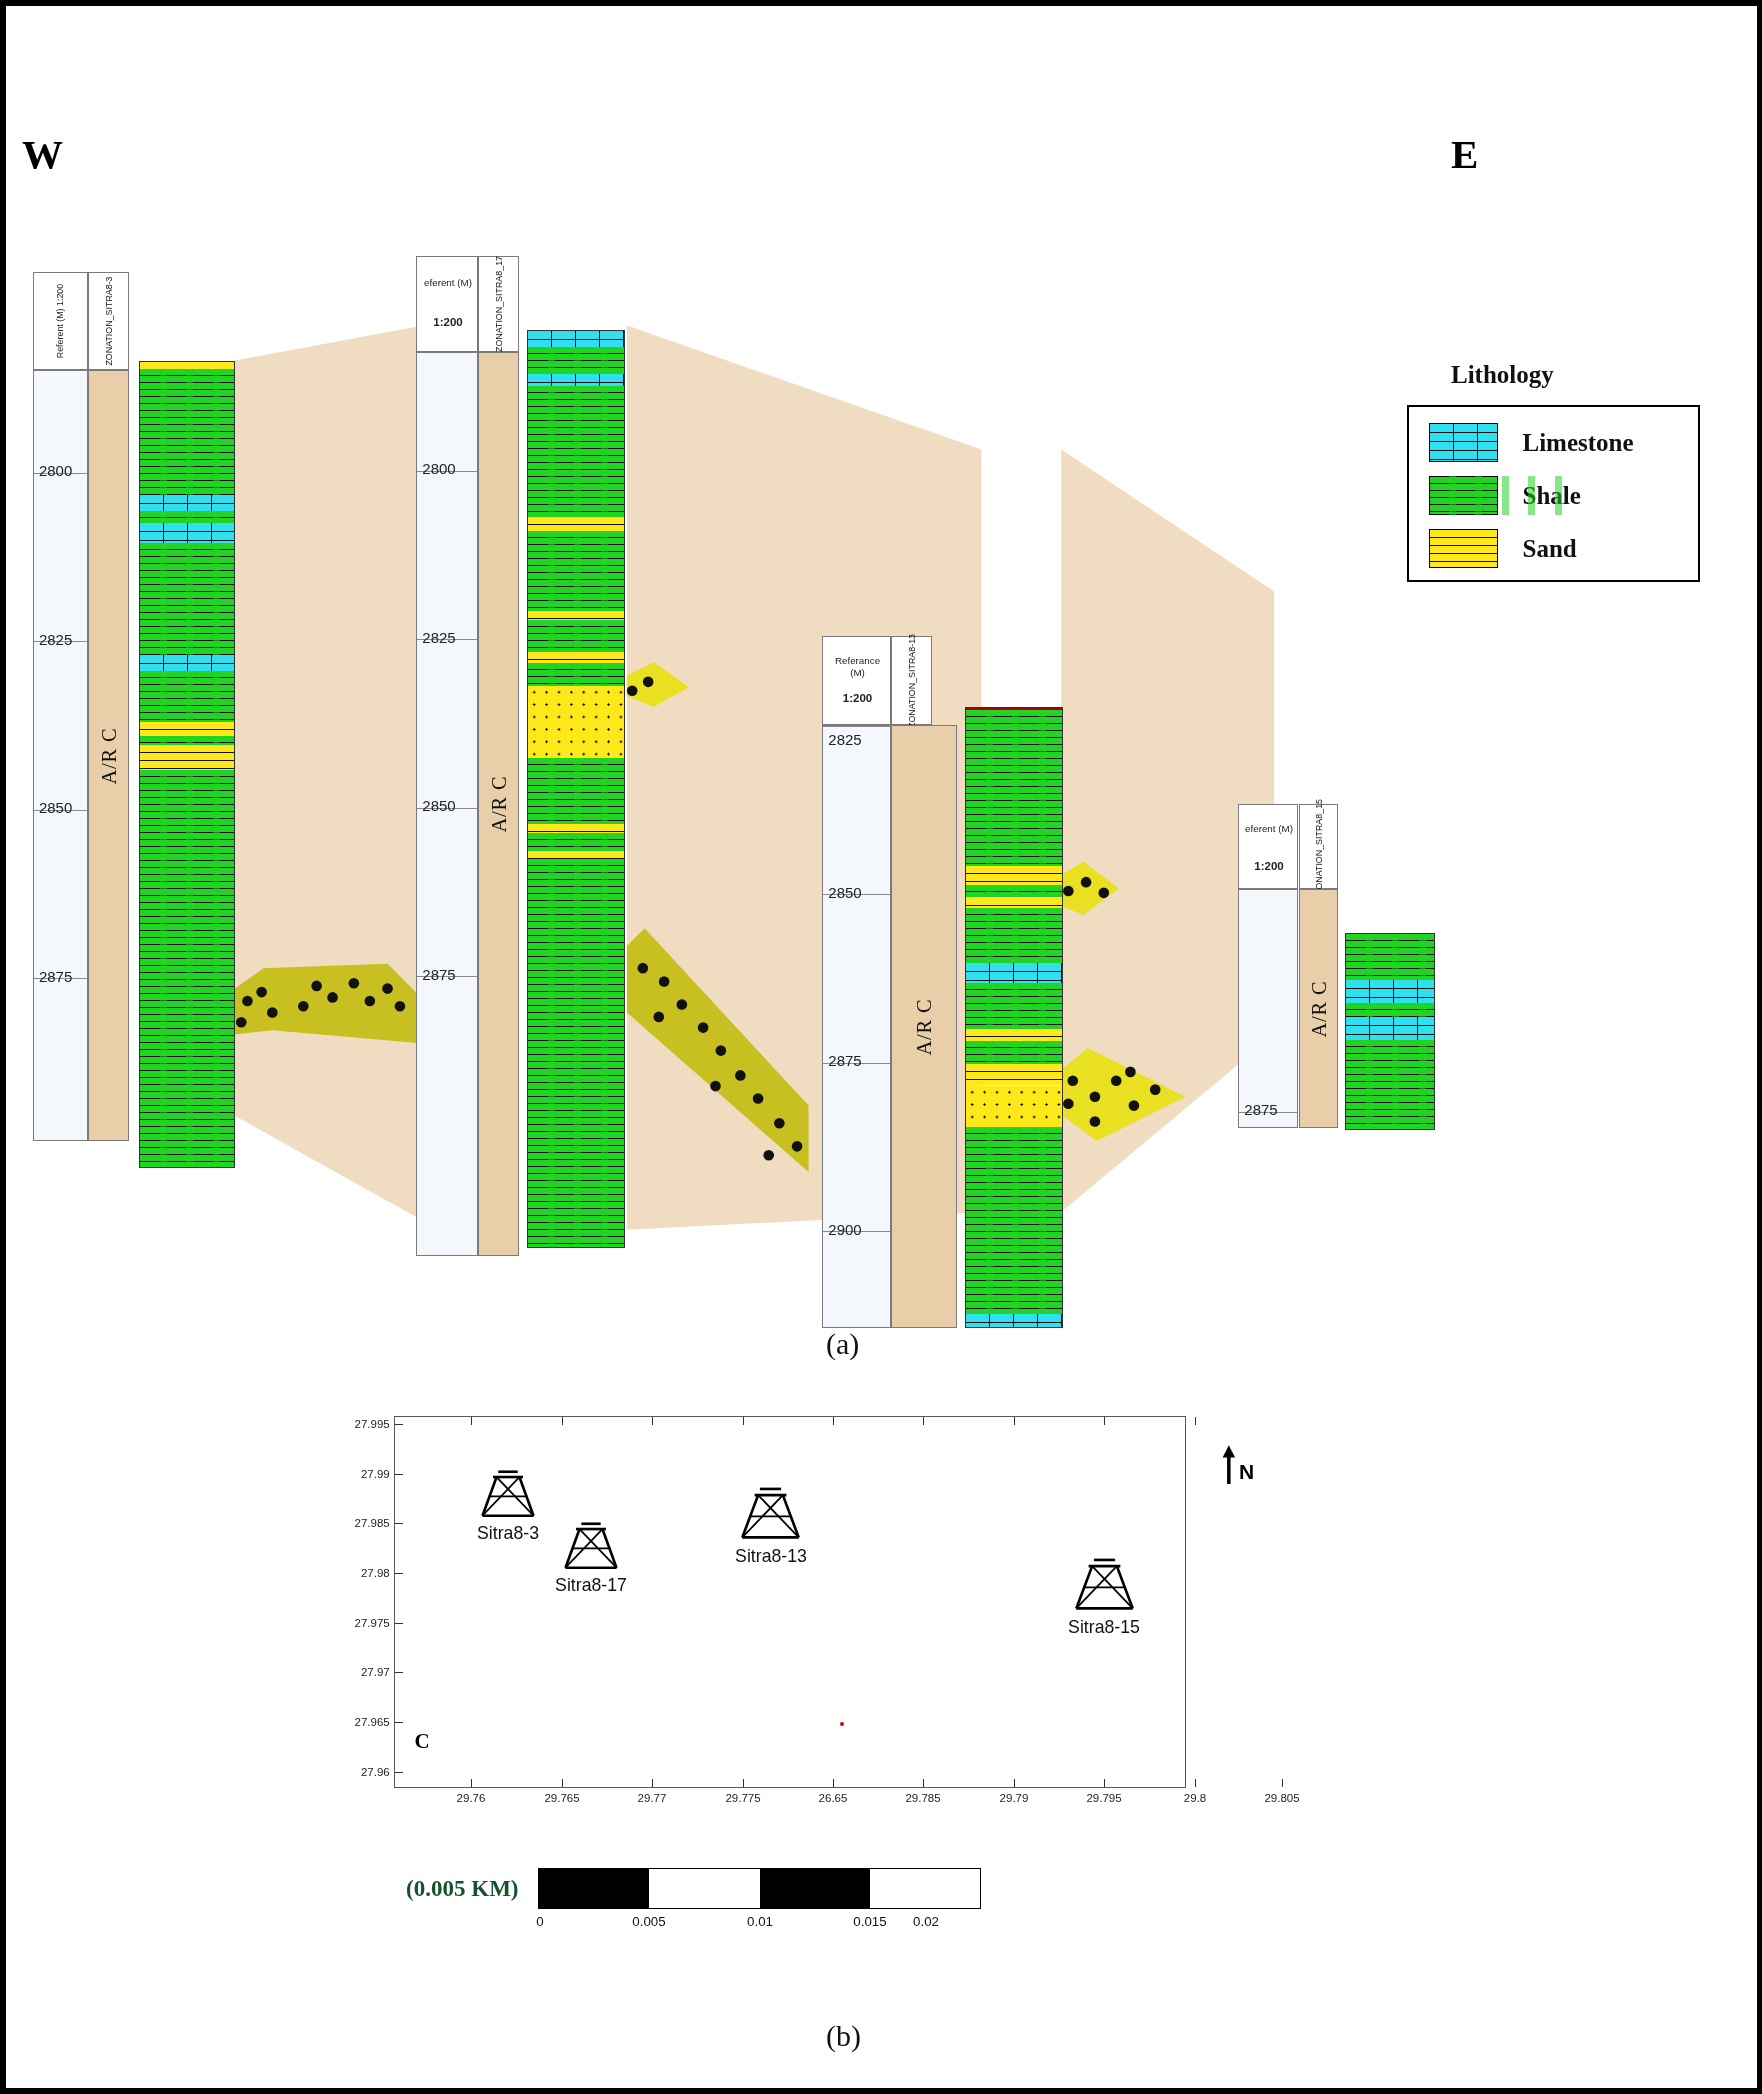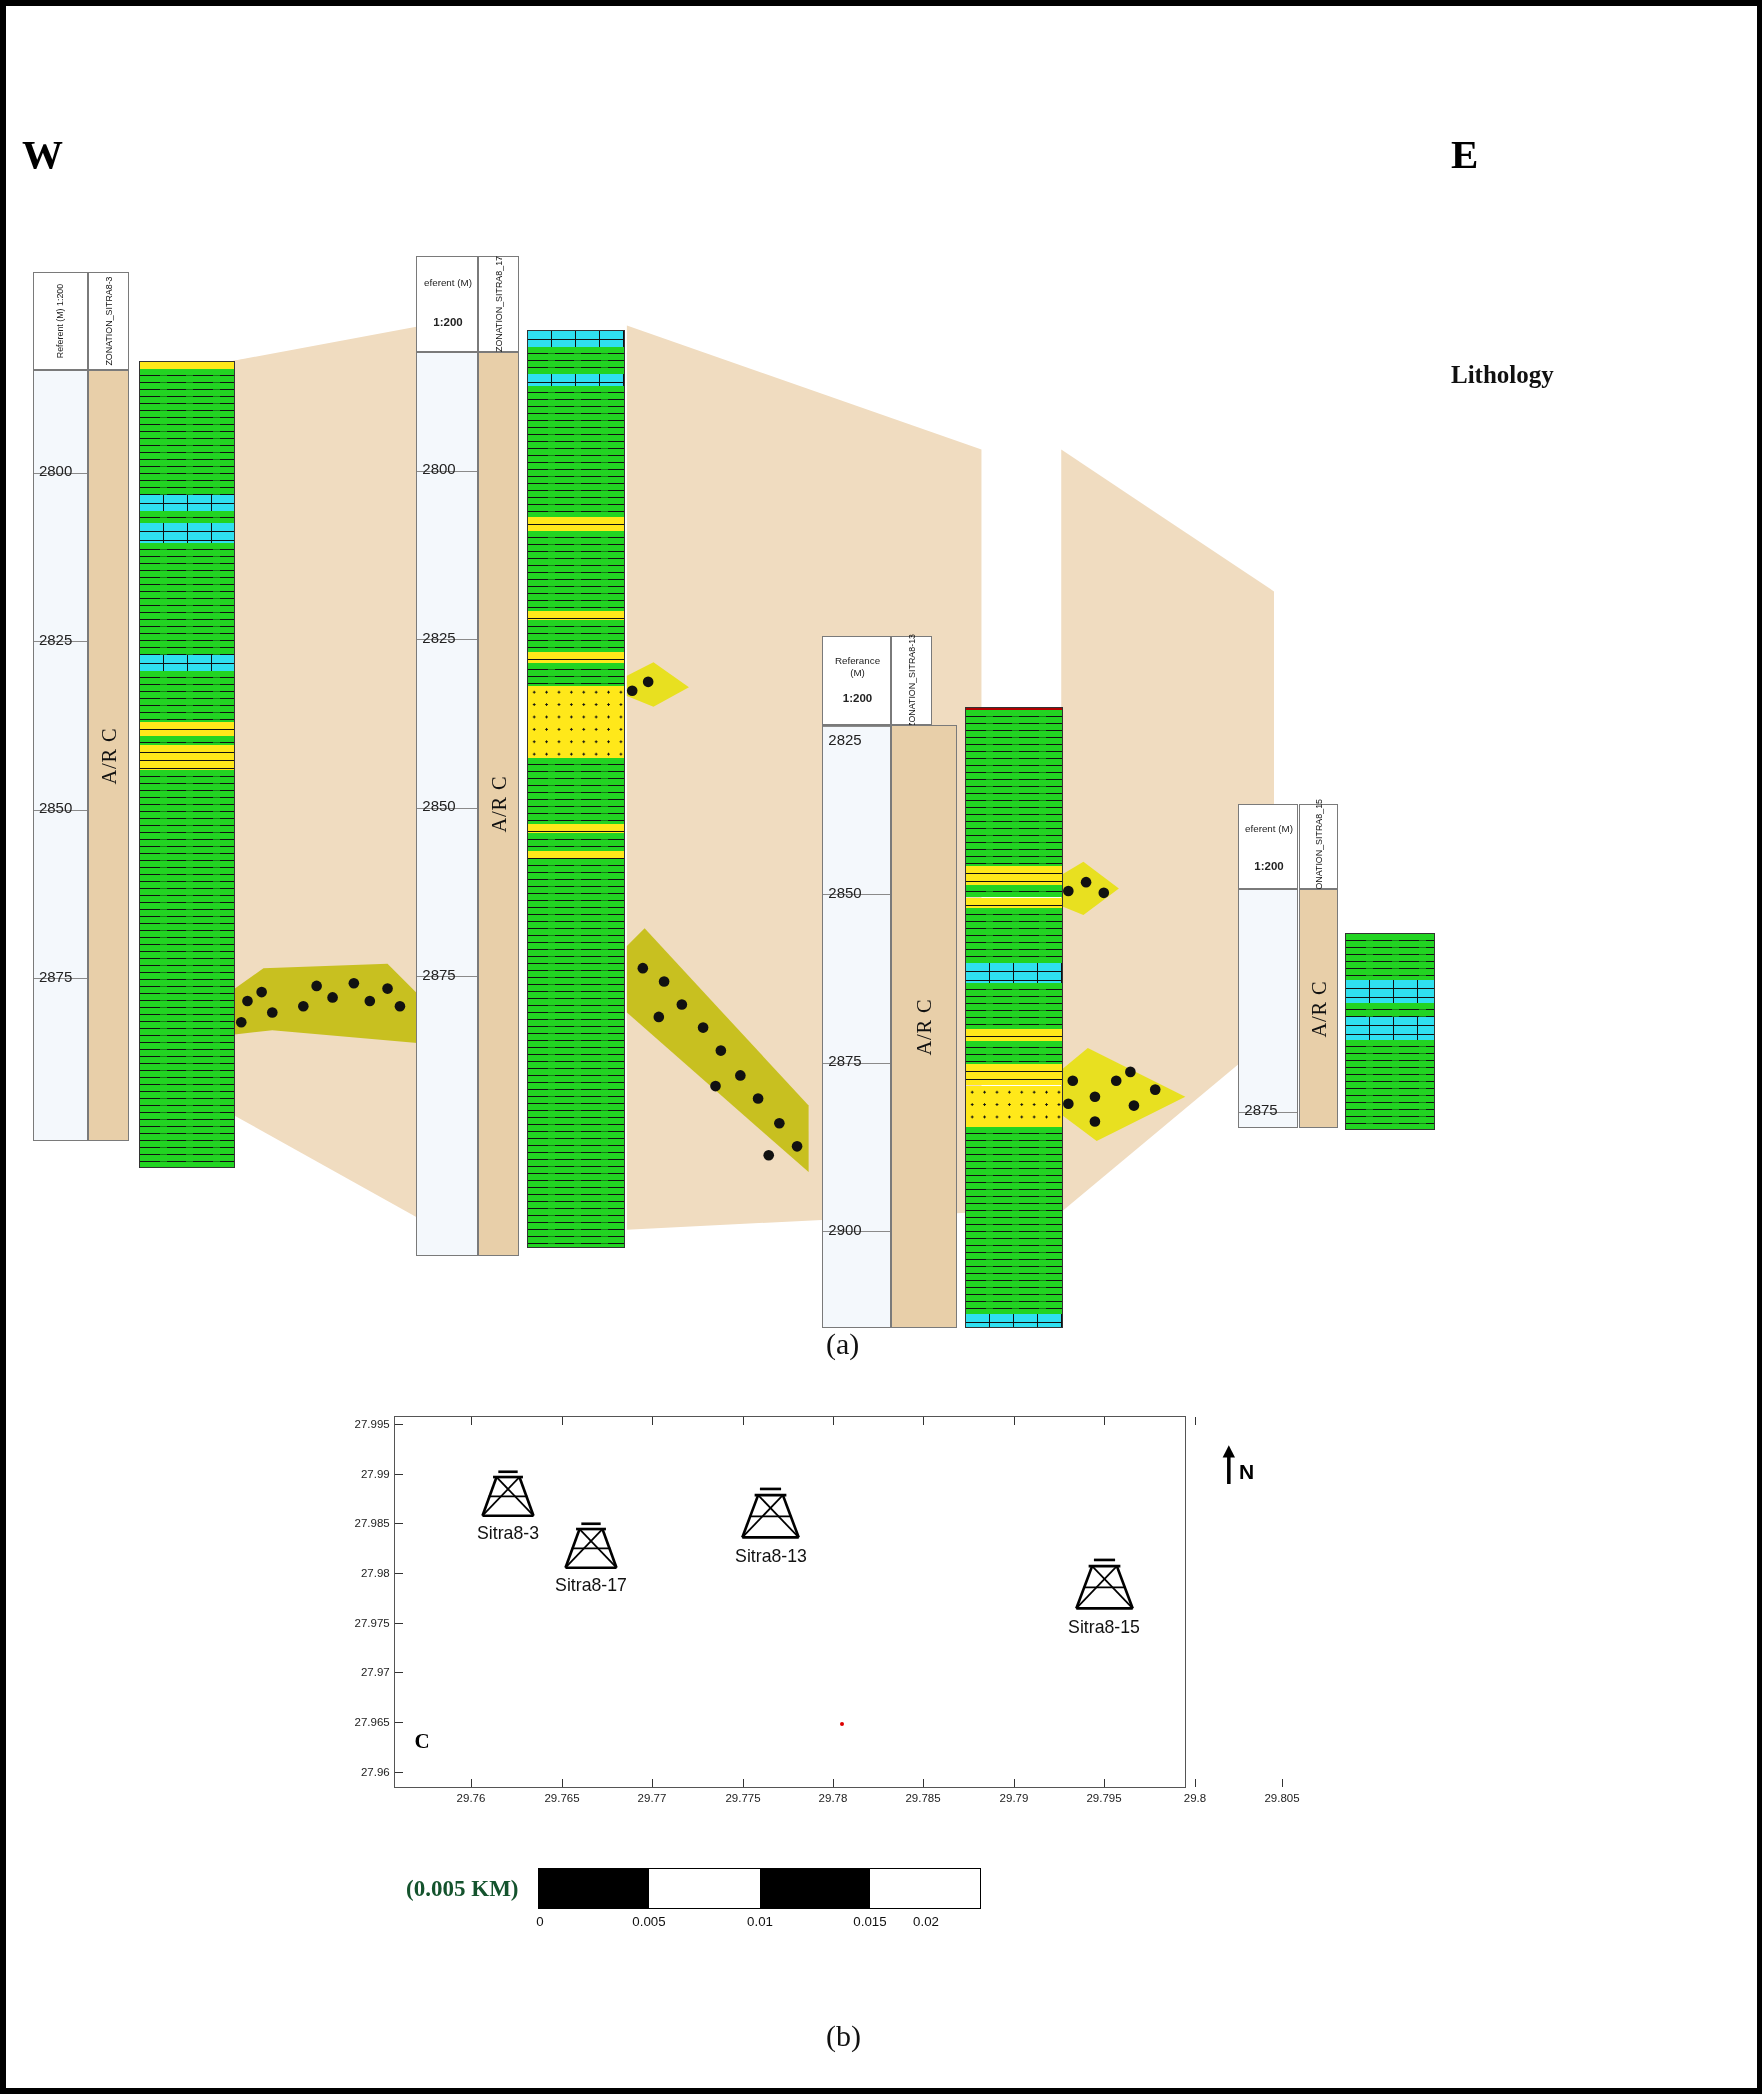--- a/index.html
+++ b/index.html
@@ -244,20 +244,34 @@
     </div>
     <div class="lith" style="left:1339px;top:838px;width:90px;height:197px">
       <div class="bed shale" style="top:0px;height:46px"></div>
       <div class="bed limestone" style="top:46px;height:23px"></div>
       <div class="bed shale" style="top:69px;height:14px"></div>
       <div class="bed limestone" style="top:83px;height:23px"></div>
       <div class="bed shale" style="top:106px;height:90px"></div>
     </div>
 
     <div class="legend-title" style="left:1445px;top:266px">Lithology</div>
+    <div class="legend" style="left:1401px;top:310px;width:293px;height:177px">
+      <div class="legend-row" style="left:19.5px;top:16px">
+        <div class="legend-swatch limestone"></div>
+        <div class="legend-text">Limestone</div>
+      </div>
+      <div class="legend-row" style="left:19.5px;top:69px">
+        <div class="legend-swatch shale"></div>
+        <div class="legend-text">Shale</div>
+      </div>
+      <div class="legend-row" style="left:19.5px;top:122px">
+        <div class="legend-swatch sand"></div>
+        <div class="legend-text">Sand</div>
+      </div>
+    </div>
 
   </div>
 
   <div class="fig-label" style="left:820px;top:1321px">(a)</div>
 
   <div class="mapbox">
 
     <div class="ytickmark" style="top:7px"></div>  
       <div class="ytick" style="top:7px">27.995</div>
     <div class="ytickmark" style="top:57px"></div> 
@@ -281,21 +295,21 @@
     <div class="xtickmark" style="left:167px"></div>
       <div class="xtick" style="left:167px">29.765</div>
     <div class="toptickmark" style="left:167px"></div>
     <div class="xtickmark" style="left:257px"></div>
       <div class="xtick" style="left:257px">29.77</div>
     <div class="toptickmark" style="left:257px"></div>
     <div class="xtickmark" style="left:348px"></div>
       <div class="xtick" style="left:348px">29.775</div>
     <div class="toptickmark" style="left:348px"></div>
     <div class="xtickmark" style="left:438px"></div>
-      <div class="xtick" style="left:438px">29.78</div>
+      <div class="xtick" style="left:438px">26.65</div>
     <div class="toptickmark" style="left:438px"></div>
     <div class="xtickmark" style="left:528px"></div>
       <div class="xtick" style="left:528px">29.785</div>
     <div class="toptickmark" style="left:528px"></div>
     <div class="xtickmark" style="left:619px"></div>
       <div class="xtick" style="left:619px">29.79</div>
     <div class="toptickmark" style="left:619px"></div>
     <div class="xtickmark" style="left:709px"></div>
       <div class="xtick" style="left:709px">29.795</div>
     <div class="toptickmark" style="left:709px"></div>

